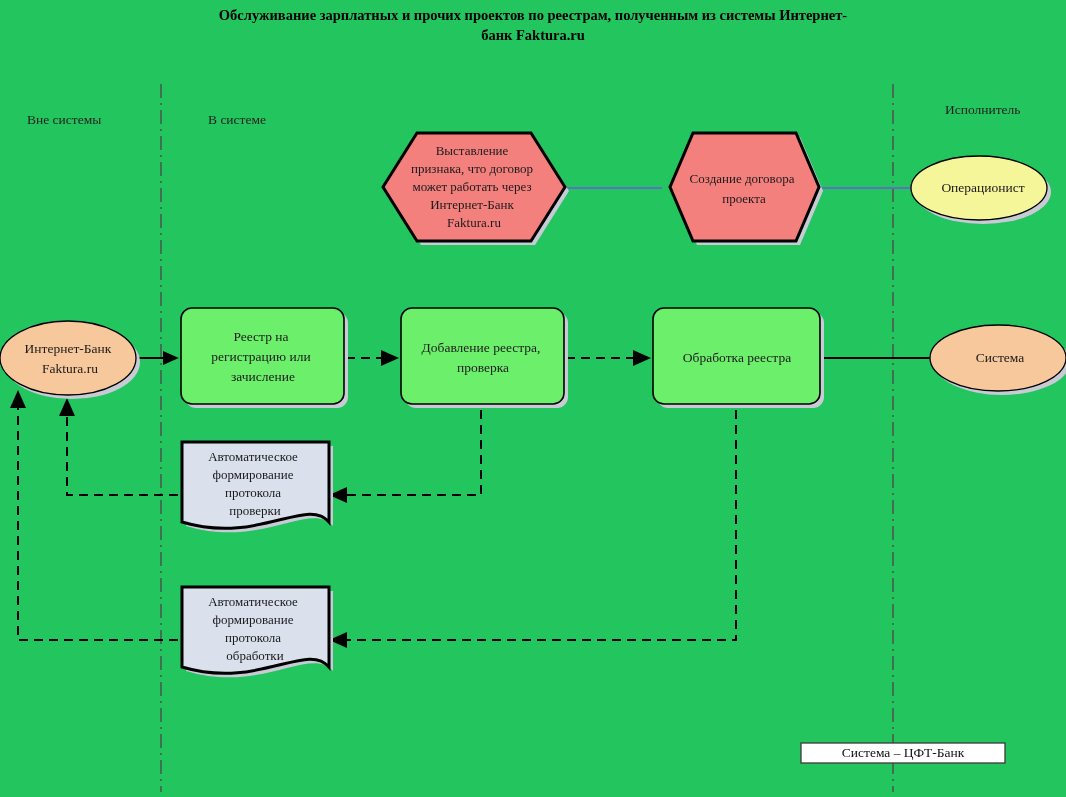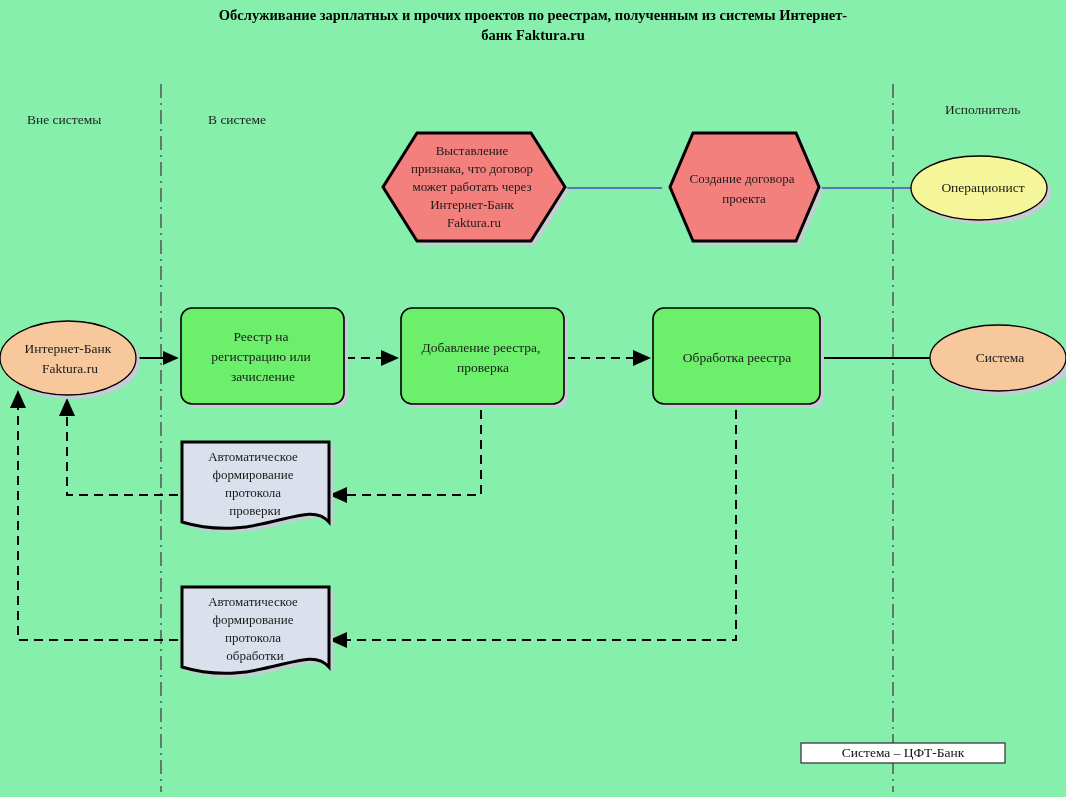--- a/index.html
+++ b/index.html
@@ -7,21 +7,21 @@
     padding: 0;
     background: #ffffff;
   }
   body {
     font-family: "Liberation Serif", "DejaVu Serif", serif;
   }
   #canvas {
     position: relative;
     width: 1066px;
     height: 797px;
-    background: #86efac;
+    background: #22c55e;
     overflow: hidden;
   }
   #diagram-svg {
     position: absolute;
     left: 0;
     top: 0;
   }
   .node-text {
     font-family: "Liberation Serif", "DejaVu Serif", serif;
     fill: #1a1a1a;

